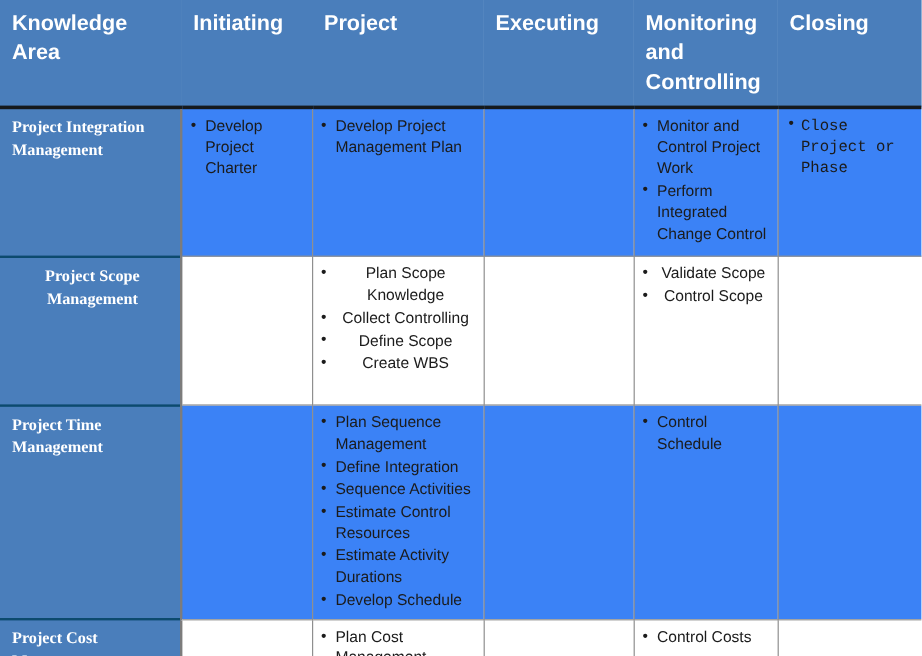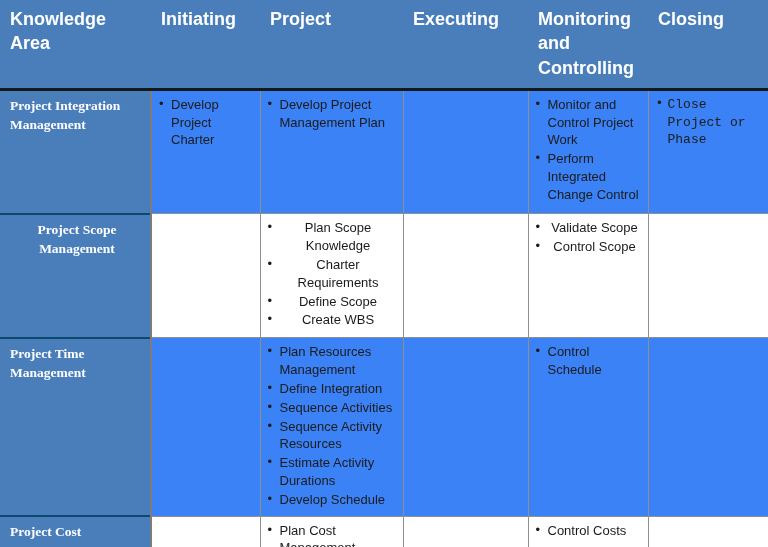--- a/index.html
+++ b/index.html
@@ -169,21 +169,21 @@
         </td>
       </tr>
       <tr class="plain r-scope">
         <td class="ka">Project Scope Management</td>
         <td class="proc">
           <ul class="plist"></ul>
         </td>
         <td class="proc">
           <ul class="plist">
             <li>Plan Scope Knowledge</li>
-            <li>Charter Requirements</li>
+            <li>Collect Controlling</li>
             <li>Define Scope</li>
             <li>Create WBS</li>
           </ul>
         </td>
         <td class="proc">
           <ul class="plist"></ul>
         </td>
         <td class="proc">
           <ul class="plist">
             <li>Validate Scope</li>
@@ -194,24 +194,24 @@
           <ul class="plist"></ul>
         </td>
       </tr>
       <tr class="shade r-time">
         <td class="ka">Project Time Management</td>
         <td class="proc">
           <ul class="plist"></ul>
         </td>
         <td class="proc">
           <ul class="plist">
-            <li>Plan Resources Management</li>
+            <li>Plan Sequence Management</li>
             <li>Define Integration</li>
             <li>Sequence Activities</li>
-            <li>Sequence Activity Resources</li>
+            <li>Estimate Control Resources</li>
             <li>Estimate Activity Durations</li>
             <li>Develop Schedule</li>
           </ul>
         </td>
         <td class="proc">
           <ul class="plist"></ul>
         </td>
         <td class="proc">
           <ul class="plist">
             <li>Control Schedule</li>

